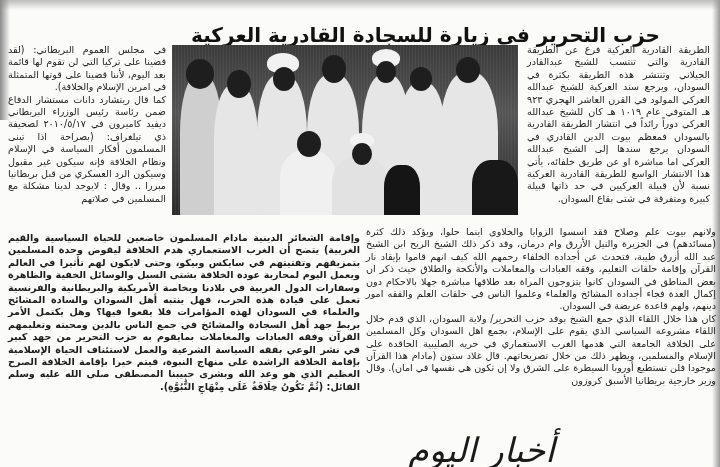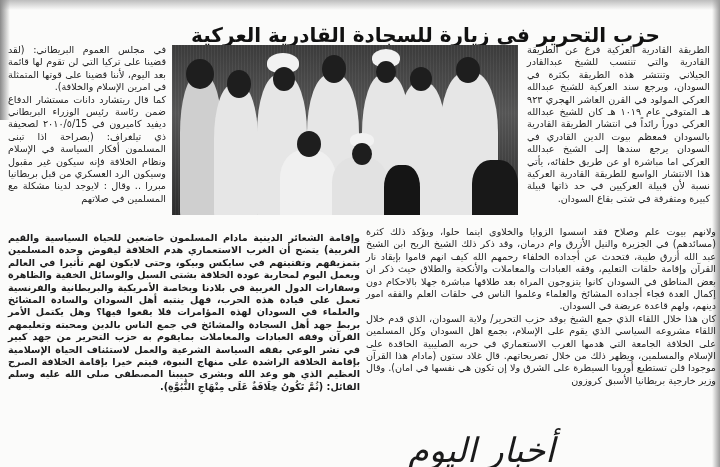--- a/index.html
+++ b/index.html
@@ -107,21 +107,21 @@
     <div class="head" style="left:125px;top:86px;width:24px;height:26px;"></div>
     <div class="fig" style="left:160px;top:112px;width:56px;height:63px;background:#e2e2e2;"></div>
     <div class="turban" style="left:178px;top:88px;width:24px;height:14px;"></div>
     <div class="head" style="left:180px;top:98px;width:20px;height:22px;"></div>
     <div class="fig" style="left:212px;top:120px;width:36px;height:55px;background:#151515;"></div>
     <div class="fig" style="left:300px;top:115px;width:46px;height:60px;background:#181818;"></div>
   </div>
 
   <div class="col col-left-top">
     <p>في مجلس العموم البريطاني: (لقد قضينا على تركيا التي لن تقوم لها قائمة بعد اليوم، لأننا قضينا على قوتها المتمثلة في امرين الإسلام والخلافة).</p>
-    <p>كما قال ريتشارد دانات مستشار الدفاع ضمن رئاسة رئيس الوزراء البريطاني ديفيد كاميرون في ٢٠١٠/٥/15 لصحيفة ذي تيلغراف: (بصراحة اذا تبنى المسلمون أفكار السياسة في الإسلام ونظام الخلافة فإنه سيكون غير مقبول وسيكون الرد العسكري من قبل بريطانيا مبررا .. وقال : لايوجد لدينا مشكلة مع المسلمين في صلاتهم</p>
+    <p>كما قال ريتشارد دانات مستشار الدفاع ضمن رئاسة رئيس الوزراء البريطاني ديفيد كاميرون في ٢٠١٠/٥/١٧ لصحيفة ذي تيلغراف: (بصراحة اذا تبنى المسلمون أفكار السياسة في الإسلام ونظام الخلافة فإنه سيكون غير مقبول وسيكون الرد العسكري من قبل بريطانيا مبررا .. وقال : لايوجد لدينا مشكلة مع المسلمين في صلاتهم</p>
   </div>
 
   <div class="col col-lower-right">
     <p>ولانهم بيوت علم وصلاح فقد اسسوا الزوايا والخلاوى اينما حلوا، ويؤكد ذلك كثرة (مسائدهم) في الجزيرة والنيل الأزرق وام درمان، وقد ذكر ذلك الشيخ الريح ابن الشيخ عبد الله أزرق طيبة، فتحدث عن أجداده الخلفاء رحمهم الله كيف انهم قاموا بإيقاد نار القرآن وإقامة حلقات التعليم، وفقه العبادات والمعاملات والأنكحة والطلاق حيث ذكر ان بعض المناطق في السودان كانوا يتزوجون المراة بعد طلاقها مباشرة جهلا بالاحكام دون إكمال العدة فجاء أجداده المشائخ والعلماء وعلموا الناس في حلقات العلم والفقه امور دينهم، ولهم قاعدة عريضة في السودان.</p>
     <p>كان هذا خلال اللقاء الذي جمع الشيخ بوفد حزب التحرير/ ولاية السودان، الذي قدم خلال اللقاء مشروعه السياسي الذي يقوم على الإسلام، بجمع اهل السودان وكل المسلمين على الخلافة الجامعة التي هدمها الغرب الاستعماري في حربه الصليبية الحاقدة على الإسلام والمسلمين، ويظهر ذلك من خلال تصريحاتهم. قال غلاد ستون (مادام هذا القرآن موجودا فلن تستطيع أوروبا السيطرة على الشرق ولا إن تكون هي نفسها في امان). وقال وزير خارجية بريطانيا الأسبق كروزون</p>
   </div>
 
   <div class="col col-lower-left">
     <p>وإقامة الشعائر الدينية مادام المسلمون خاضعين للحياة السياسية والقيم الغربية) يتضح أن الغرب الاستعماري هدم الخلافة ليقوض وحدة المسلمين بتمزيقهم وتفتيتهم في سايكس وبيكو، وحتى لايكون لهم تأثيرا في العالم ويعمل اليوم لمحاربة عودة الخلافة بشتى السبل والوسائل الخفية والظاهرة وسفارات الدول الغربية في بلادنا وبخاصة الأمريكية والبريطانية والفرنسية تعمل على قيادة هذه الحرب، فهل ينتبه أهل السودان والسادة المشائخ والعلماء في السودان لهذه المؤامرات فلا يقعوا فيها؟ وهل يكتمل الأمر بربط جهد أهل السجادة والمشائخ في جمع الناس بالدين ومحبته وتعليمهم القرآن وفقه العبادات والمعاملات بمايقوم به حزب التحرير من جهد كبير في نشر الوعي بفقه السياسة الشرعية والعمل لاستئناف الحياة الإسلامية بإقامة الخلافة الراشدة على منهاج النبوة، فيتم خيرا بإقامة الخلافة الصرح العظيم الذي هو وعد الله وبشرى حبيبنا المصطفى صلى الله عليه وسلم القائل: (ثُمَّ تَكُونُ خِلَافَةٌ عَلَى مِنْهَاجِ النُّبُوَّةِ).</p>
   </div>

